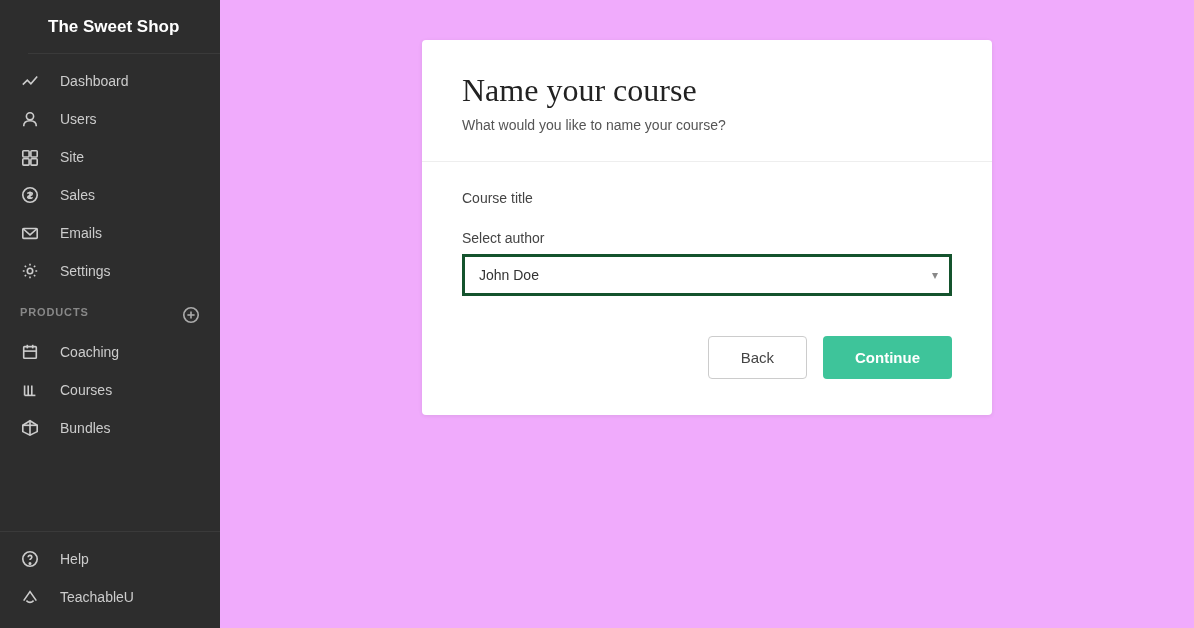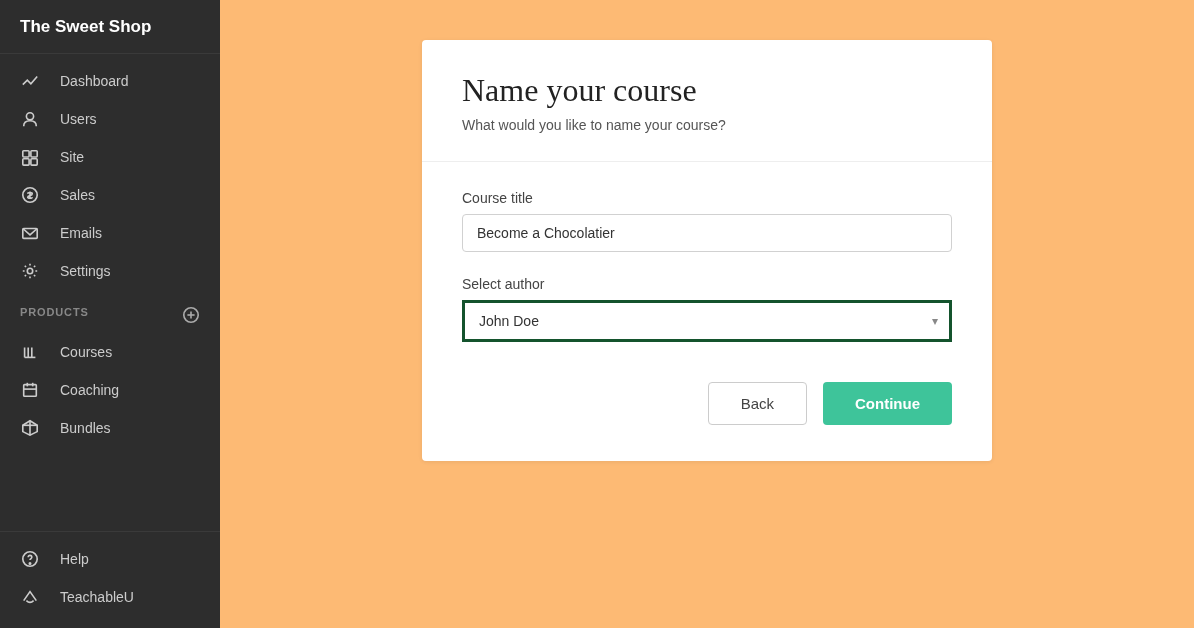--- a/index.html
+++ b/index.html
@@ -16,20 +16,21 @@
       height: 100%;
     }
     .sidebar-brand {
       padding: 16px 20px;
       font-size: 17px;
       font-weight: 700;
       border-bottom: 1px solid #3a3a3a;
       height: 54px;
       display: flex;
       align-items: center;
+      margin-left: 28px;
     }
     .sidebar-nav {
       flex: 1;
       padding: 8px 0;
     }
     .sidebar-item {
       display: flex;
       align-items: center;
       gap: 20px;
       padding: 10px 20px;
@@ -57,21 +58,21 @@
       line-height: 1;
     }
     .sidebar-bottom {
       padding: 8px 0 12px 0;
       border-top: 1px solid #3a3a3a;
     }
 
     
     .main {
       flex: 1;
-      background: #fdba74;
+      background: #f0abfc;
       display: flex;
       flex-direction: column;
       align-items: center;
       padding: 40px 20px;
       overflow-y: auto;
     }
     .card {
       background: #fff;
       border-radius: 4px;
       box-shadow: 0 1px 4px rgba(0,0,0,0.08);
@@ -235,38 +236,38 @@
           <circle cx="10" cy="10" r="8"></circle>
           <line x1="10" y1="6" x2="10" y2="14"></line>
           <line x1="6" y1="10" x2="14" y2="10"></line>
         </svg>
       </span>
     </div>
 
     <a class="sidebar-item">
       <span class="icon">
         <svg width="18" height="18" viewBox="0 0 20 20" fill="none" stroke="#ccc" stroke-width="1.8">
+          <rect x="3" y="4" width="14" height="13" rx="1"></rect>
+          <line x1="7" y1="2" x2="7" y2="6"></line>
+          <line x1="13" y1="2" x2="13" y2="6"></line>
+          <line x1="3" y1="9" x2="17" y2="9"></line>
+        </svg>
+      </span>
+      <span>Coaching</span>
+    </a>
+    <a class="sidebar-item">
+      <span class="icon">
+        <svg width="18" height="18" viewBox="0 0 20 20" fill="none" stroke="#ccc" stroke-width="1.8">
           <line x1="4" y1="5" x2="4" y2="16"></line>
           <line x1="8" y1="5" x2="8" y2="16"></line>
           <line x1="12" y1="5" x2="12" y2="16"></line>
           <line x1="4" y1="16" x2="16" y2="16"></line>
         </svg>
       </span>
       <span>Courses</span>
-    </a>
-    <a class="sidebar-item">
-      <span class="icon">
-        <svg width="18" height="18" viewBox="0 0 20 20" fill="none" stroke="#ccc" stroke-width="1.8">
-          <rect x="3" y="4" width="14" height="13" rx="1"></rect>
-          <line x1="7" y1="2" x2="7" y2="6"></line>
-          <line x1="13" y1="2" x2="13" y2="6"></line>
-          <line x1="3" y1="9" x2="17" y2="9"></line>
-        </svg>
-      </span>
-      <span>Coaching</span>
     </a>
     <a class="sidebar-item">
       <span class="icon">
         <svg width="18" height="18" viewBox="0 0 20 20" fill="none" stroke="#ccc" stroke-width="1.8">
           <polygon points="10,2 18,7 18,14 10,18 2,14 2,7"></polygon>
           <line x1="10" y1="2" x2="10" y2="18"></line>
           <line x1="2" y1="7" x2="18" y2="7"></line>
         </svg>
       </span>
       <span>Bundles</span>
@@ -298,21 +299,20 @@
 
 <main class="main">
   <div class="card">
     <div class="card-header">
       <h1 class="card-title">Name your course</h1>
       <p class="card-subtitle">What would you like to name your course?</p>
     </div>
     <div class="card-body">
       <div class="form-group">
         <label class="form-label">Course title</label>
-        <input class="form-input" type="text" value="Become a Chocolatier" style="">
       </div>
       <div class="form-group">
         <label class="form-label">Select author</label>
         <div class="form-select-wrapper">
           <select class="form-select">
             <option>John Doe</option>
           </select>
           <span class="form-select-arrow">▾</span>
         </div>
       </div>

